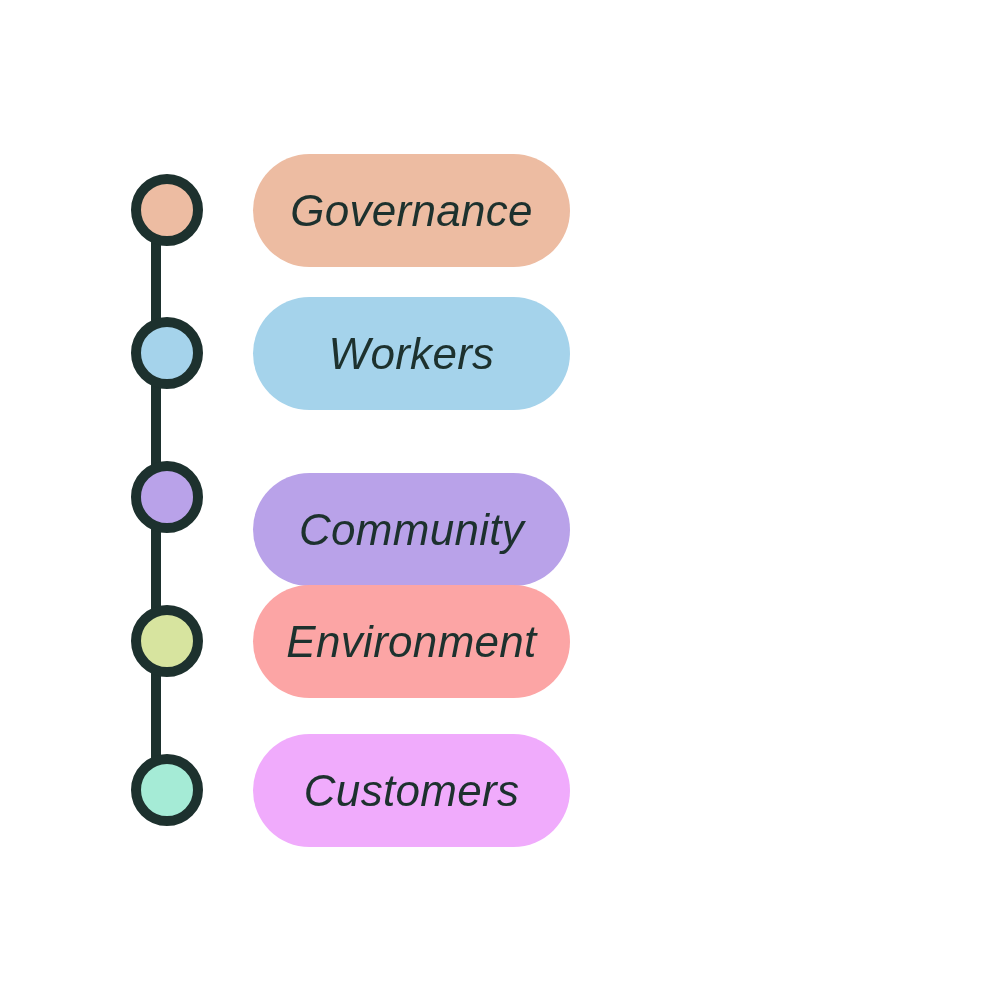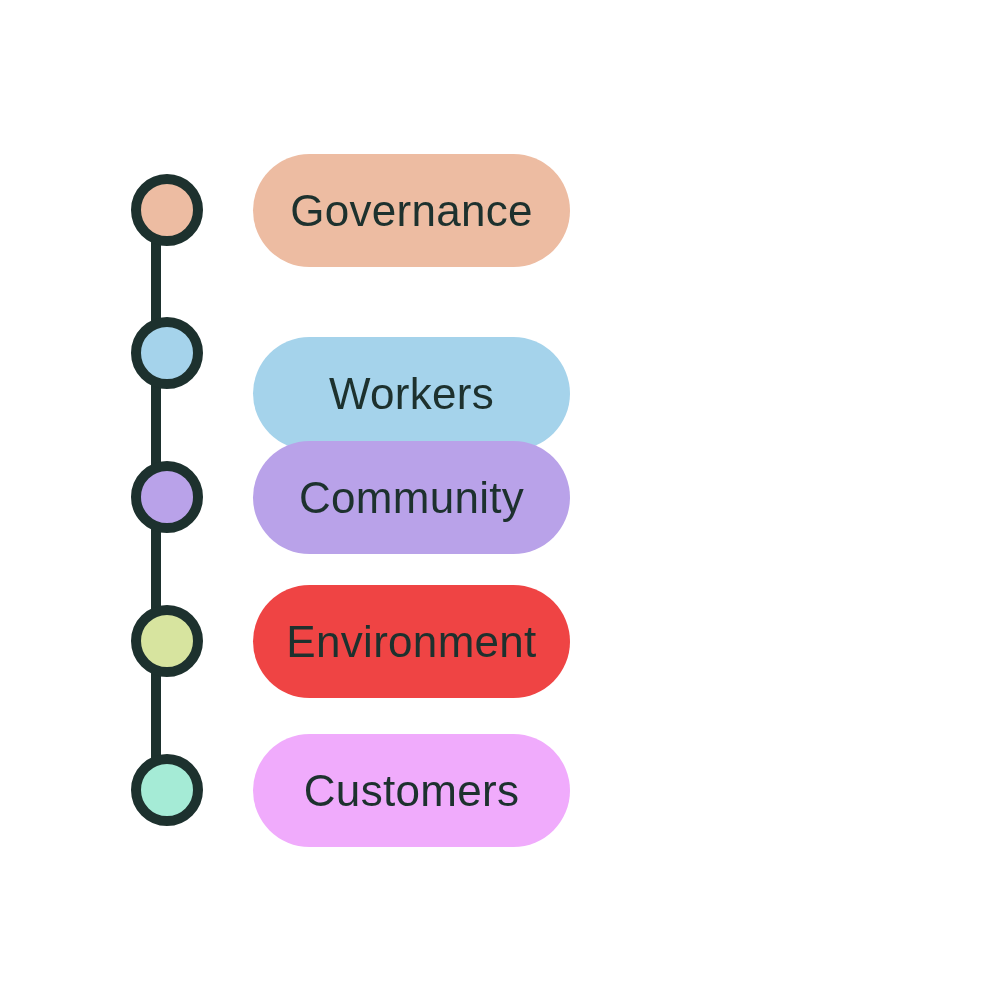--- a/index.html
+++ b/index.html
@@ -43,56 +43,56 @@
     justify-content: center;
   }
   .label {
     font-size: 44px;
     font-weight: 400;
     line-height: 1;
     letter-spacing: 0.3px;
     white-space: nowrap;
   }
   .item-1 .node { top: 174px; } .item-1 .pill { top: 154px; }
-  .item-2 .node { top: 317px; } .item-2 .pill { top: 297px; margin-top: 40px; }
+  .item-2 .node { top: 317px; } .item-2 .pill { top: 297px; }
   .item-3 .node { top: 461px; } .item-3 .pill { top: 441px; }
   .item-4 .node { top: 605px; } .item-4 .pill { top: 585px; }
   .item-5 .node { top: 754px; } .item-5 .pill { top: 734px; }
 </style>
 </head>
 <body>
 
-<div class="canvas" style="color: rgb(29, 49, 46);">
+<div class="canvas" style="color: rgb(29, 49, 46); font-style: italic;">
 
   <div class="connector-line" style="background-color: rgb(29, 49, 46);"></div>
 
   <div class="item item-1">
     <span class="node" style="background-color: rgb(237, 188, 162); border-color: rgb(29, 49, 46);"></span>
     <div class="pill" style="background-color: rgb(237, 188, 162);">
       <span class="label">Governance</span>
     </div>
   </div>
 
   <div class="item item-2">
     <span class="node" style="background-color: rgb(165, 211, 235); border-color: rgb(29, 49, 46);"></span>
     <div class="pill" style="background-color: rgb(165, 211, 235);">
       <span class="label">Workers</span>
     </div>
   </div>
 
   <div class="item item-3">
     <span class="node" style="background-color: rgb(185, 162, 233); border-color: rgb(29, 49, 46);"></span>
-    <div class="pill" style="background-color: rgb(185, 162, 233);">
+    <div class="pill" style="background-color: rgb(185, 162, 233); margin-top: 32px;">
       <span class="label">Community</span>
     </div>
   </div>
 
   <div class="item item-4">
     <span class="node" style="background-color: rgb(215, 228, 159); border-color: rgb(29, 49, 46);"></span>
-    <div class="pill" style="background-color: #ef4444;">
+    <div class="pill" style="background-color: #fca5a5;">
       <span class="label">Environment</span>
     </div>
   </div>
 
   <div class="item item-5">
     <span class="node" style="background-color: rgb(165, 235, 214); border-color: rgb(29, 49, 46);"></span>
     <div class="pill" style="background-color: #f0abfc;">
       <span class="label">Customers</span>
     </div>
   </div>

